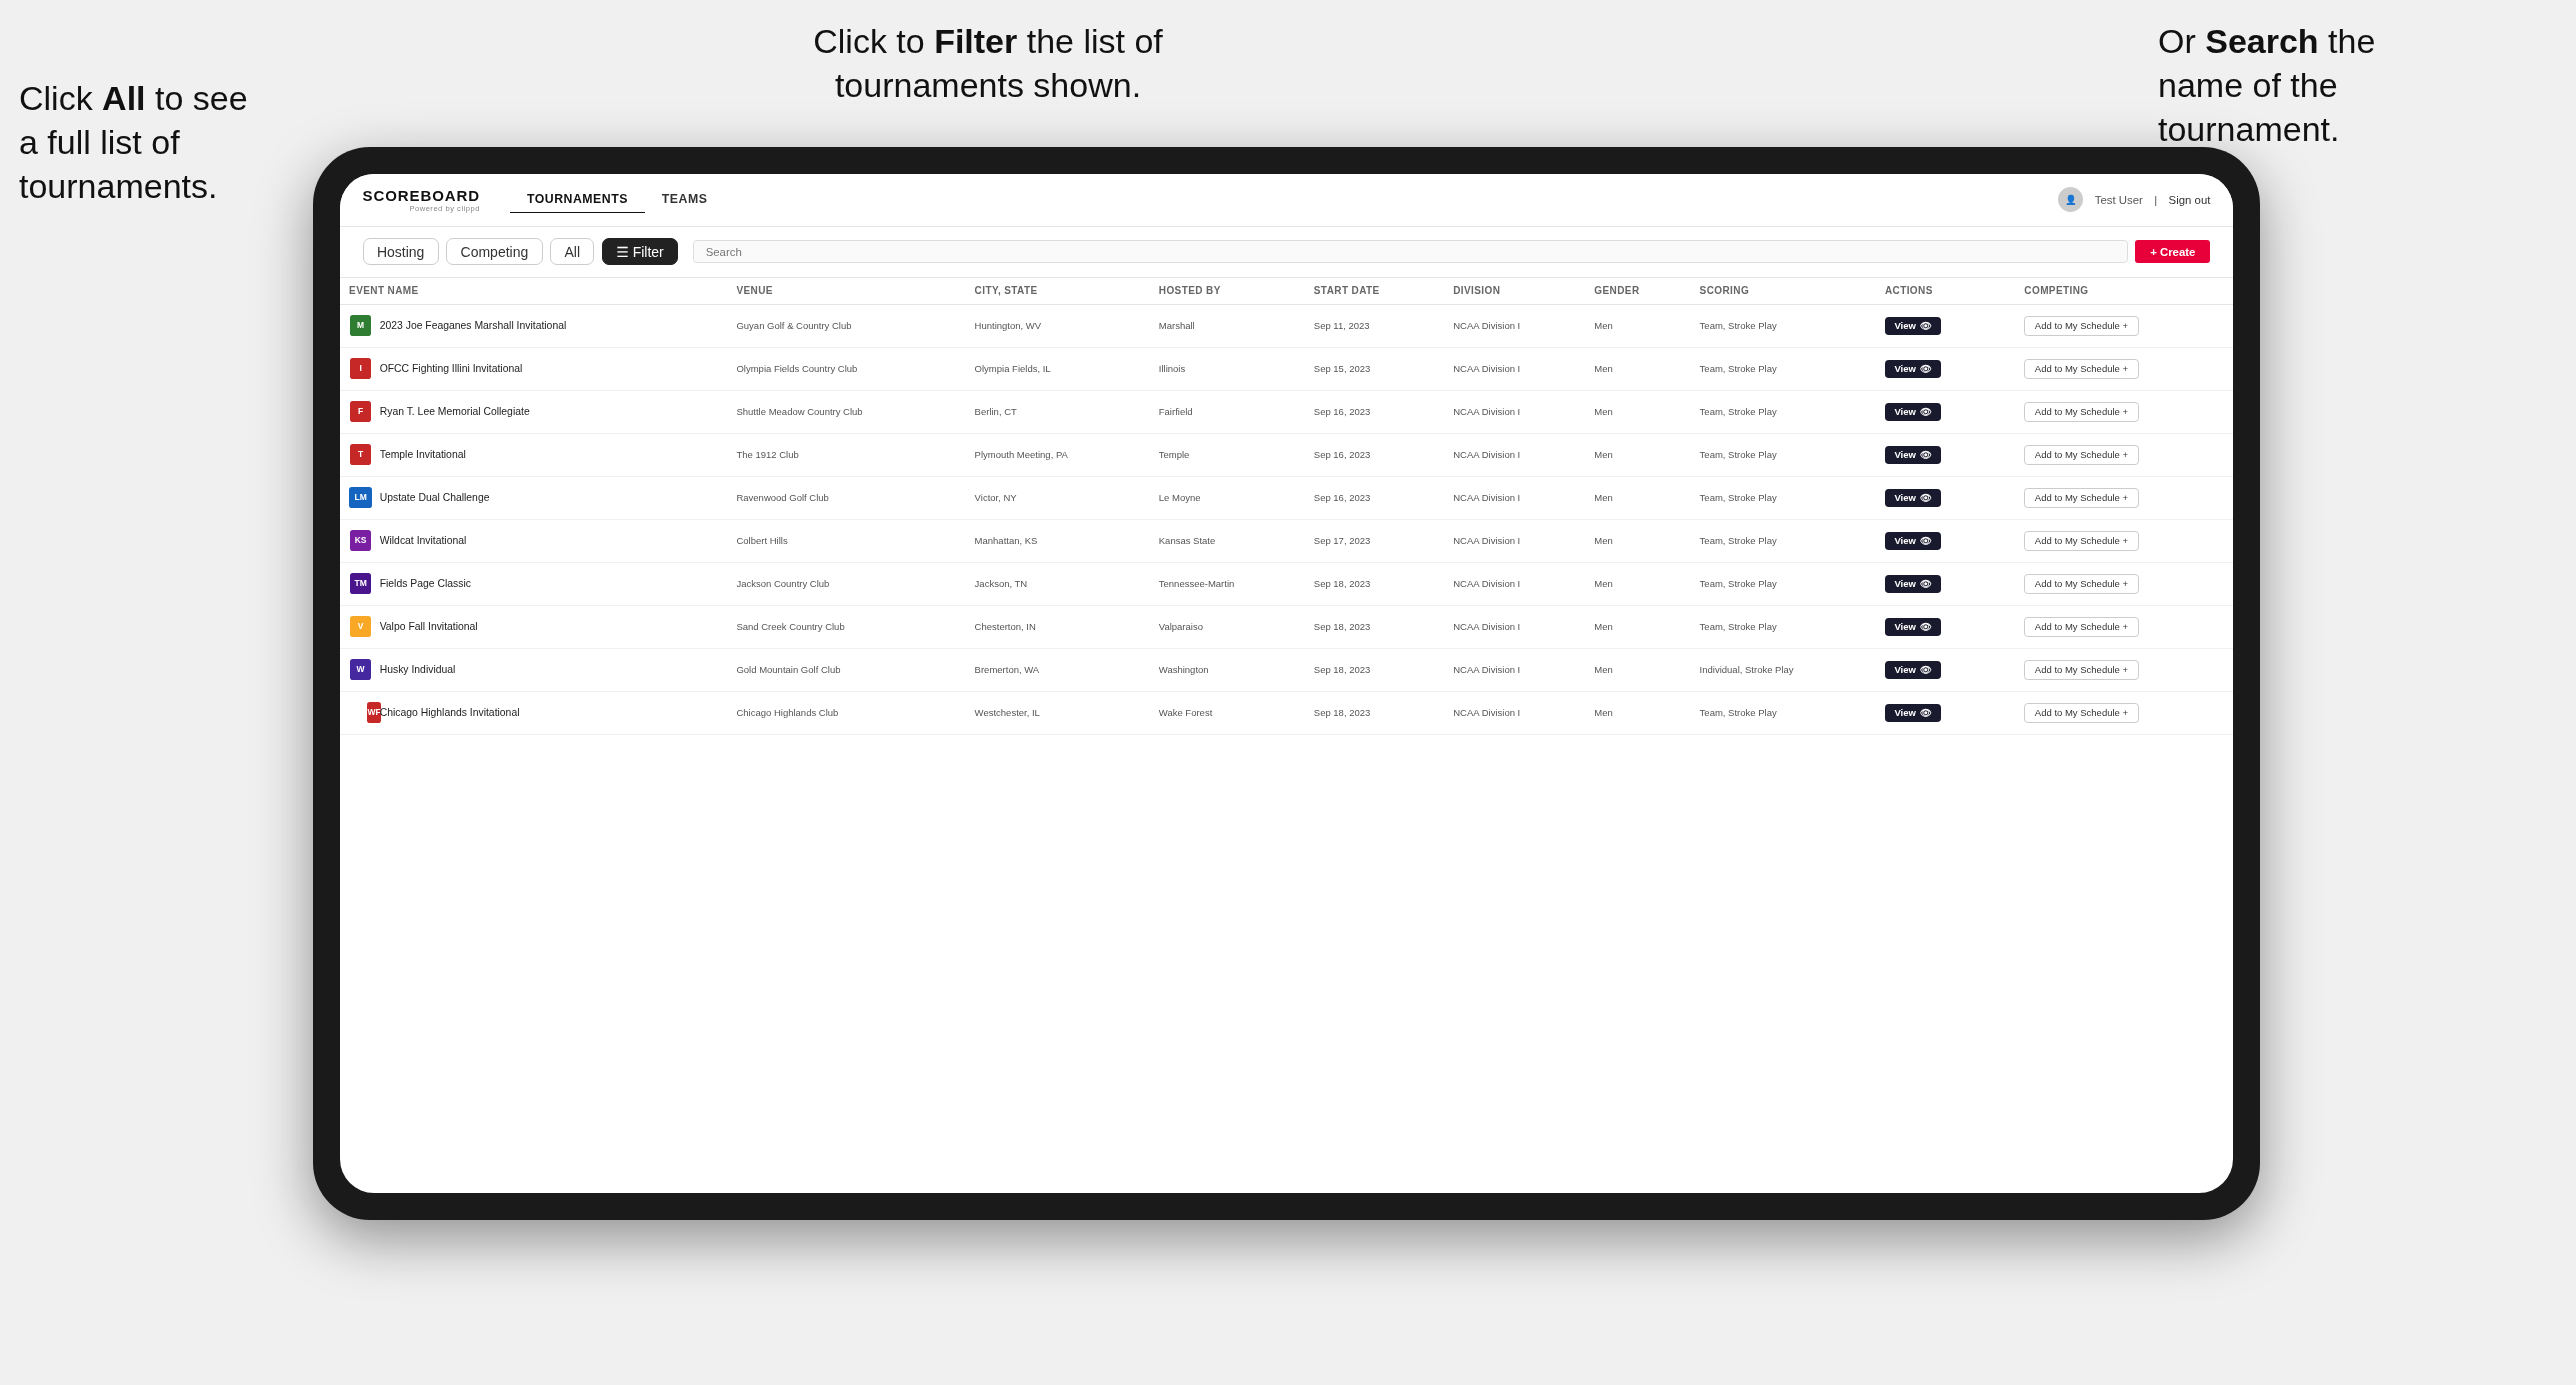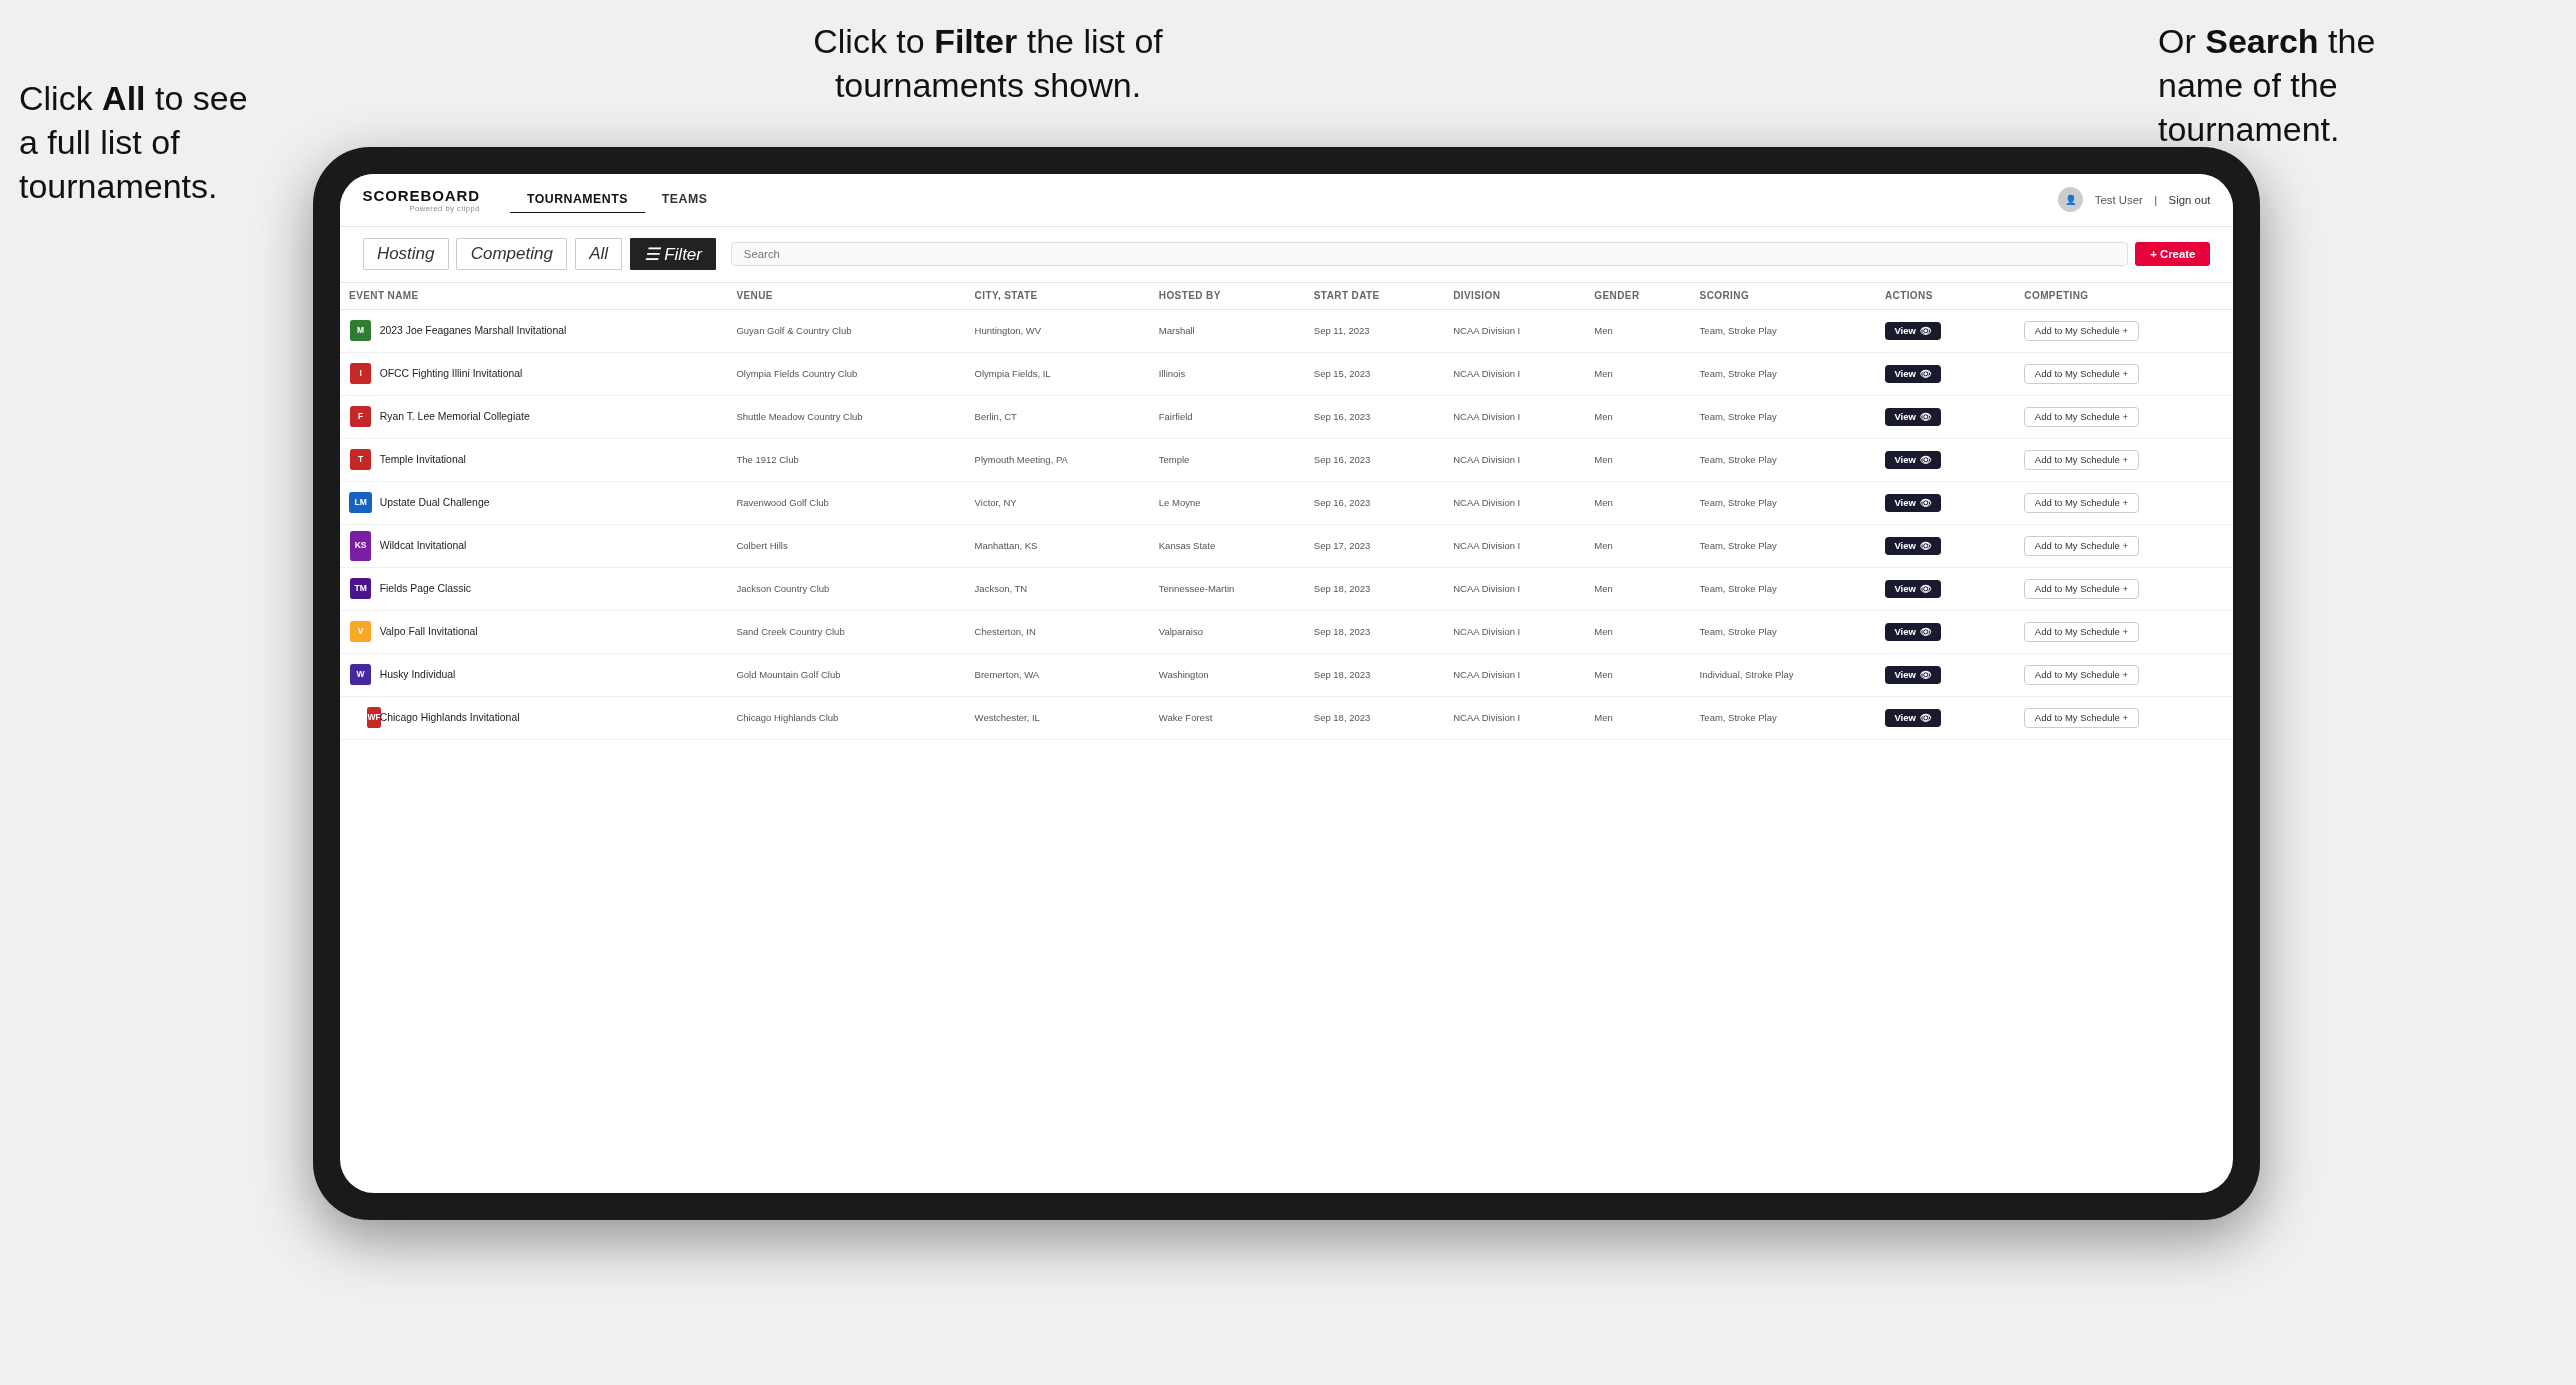--- a/index.html
+++ b/index.html
@@ -137,26 +137,25 @@
       padding: 11.4px 23px;
       gap: 7.6px;
       border-bottom: 0.9px solid #e5e5e5;
       flex-shrink: 0;
       background: #fff;
     }
 
     .filter-btn {
       padding: 4.7px 13.3px;
       border: 0.9px solid #ccc;
-      border-radius: 1px;
-      font-size: 17px;
+      border-radius: 7px;
+      font-size: 14px;
       background: #fff;
       cursor: pointer;
       color: #333;
-      font-style: italic;
     }
     .filter-btn.active-dark {
       background: #222;
       color: #fff;
       border-color: #222;
     }
 
     .search-box {
       flex: 1;
       margin-left: 7.6px;
@@ -502,21 +501,21 @@
       <td class="col-competing">
         <button class="add-schedule-btn">
           <span>Add to My Schedule +</span>
         </button>
       </td>
     </tr>
             <tr>
       <td class="col-wide">
         <div class="event-name-cell">
           <div class="team-logo">
-                    <div style="width:21px;height:30px;border-radius:2.8px;background:#7b1fa2;display:flex;align-items:center;justify-content:center;font-size:8.5px;font-weight:bold;color:#fff;">KS</div>
+                    <div style="width:21px;height:21px;border-radius:2.8px;background:#7b1fa2;display:flex;align-items:center;justify-content:center;font-size:8.5px;font-weight:bold;color:#fff;">KS</div>
                   </div>
           <span class="event-name-text">Wildcat Invitational</span>
         </div>
       </td>
       <td class="col-venue small-text">Colbert Hills</td>
       <td class="col-city small-text">Manhattan, KS</td>
       <td class="col-host small-text">Kansas State</td>
       <td class="col-date small-text">Sep 17, 2023</td>
       <td class="col-division small-text">NCAA Division I</td>
       <td class="col-gender small-text">Men</td>

